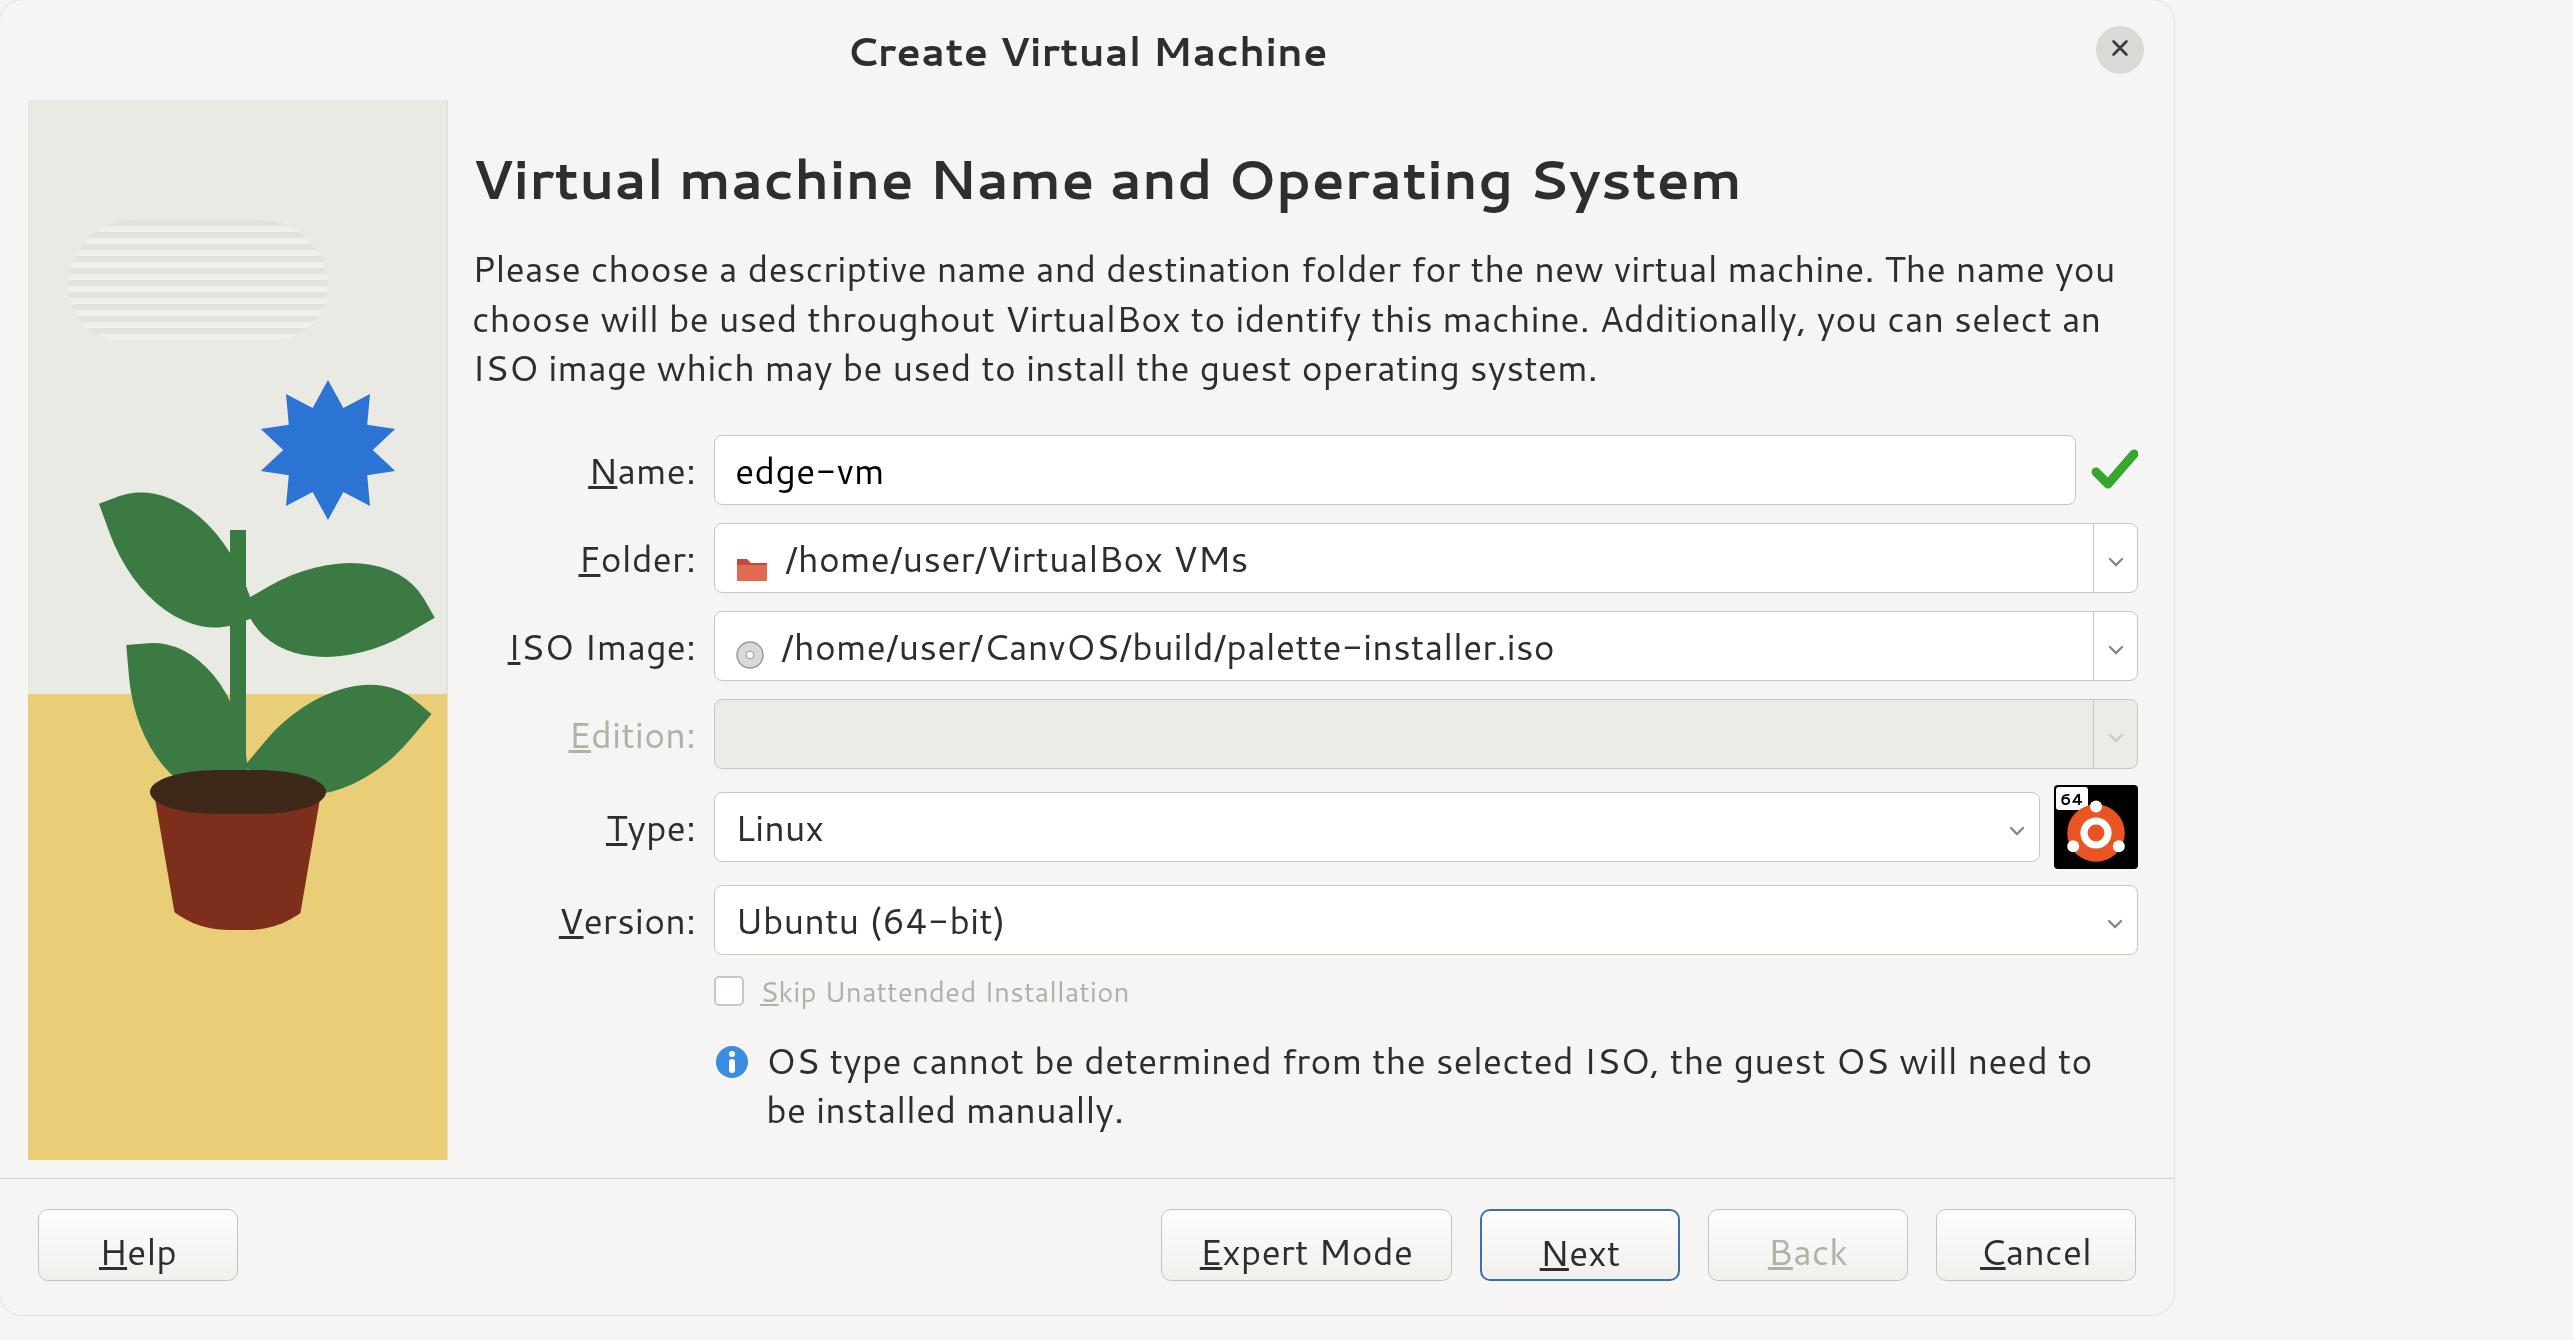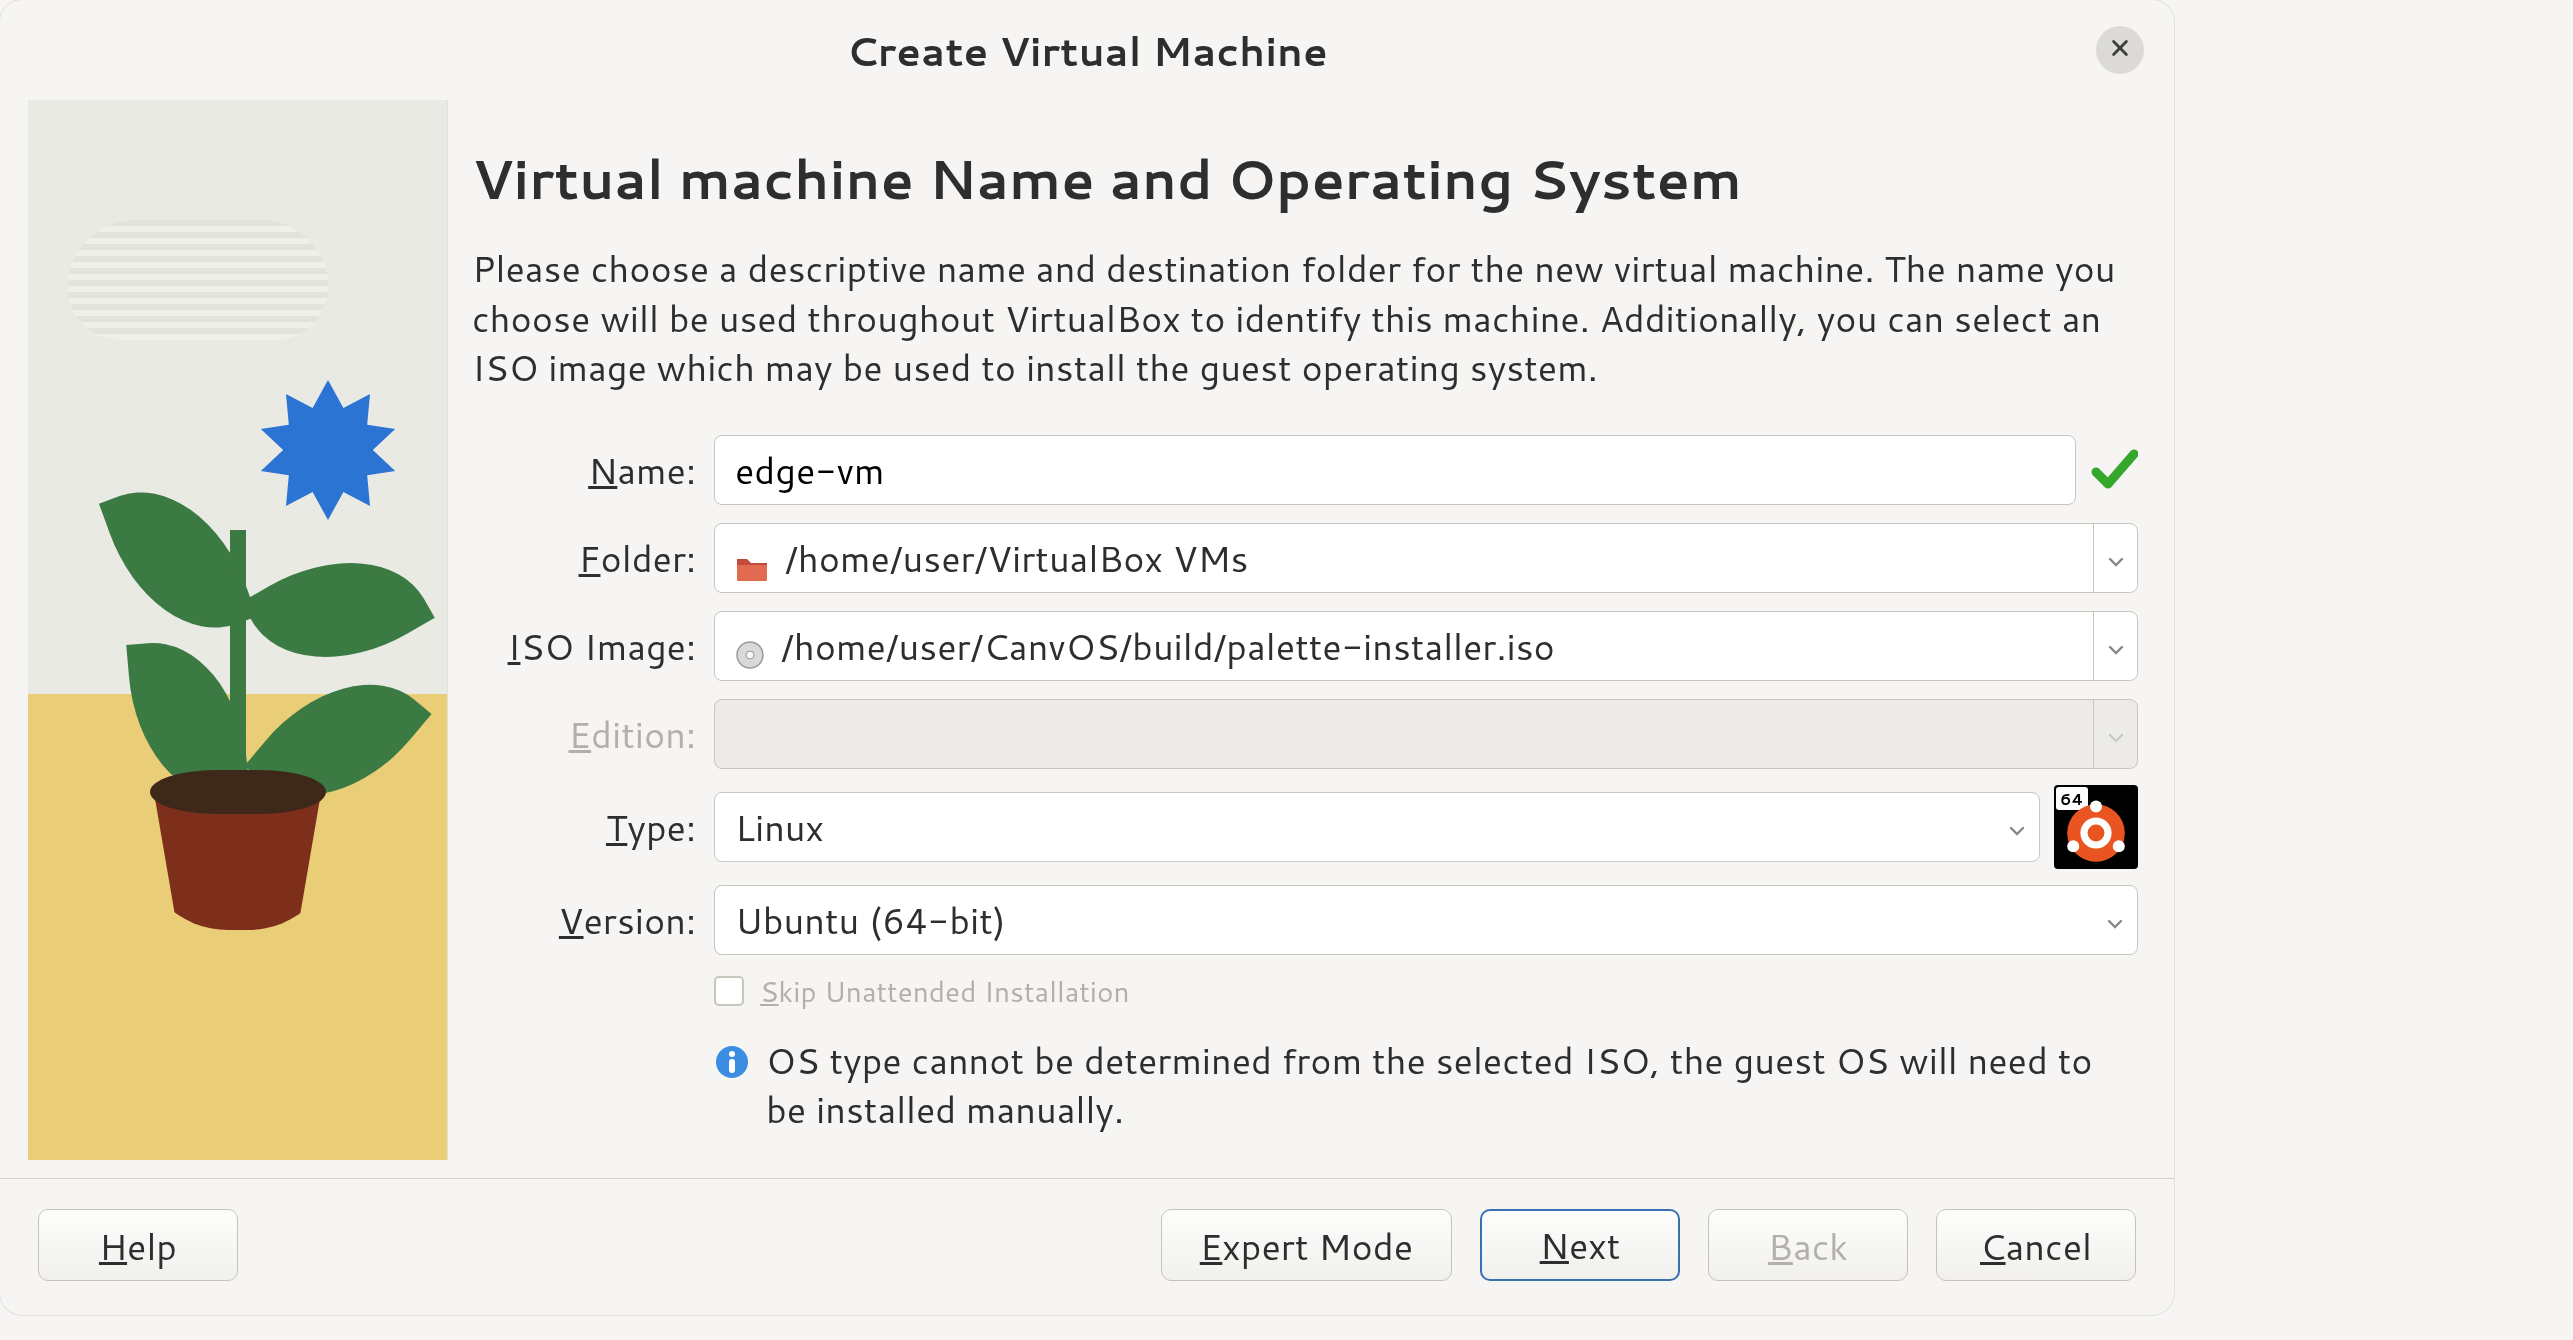--- a/index.html
+++ b/index.html
@@ -175,26 +175,26 @@
   
   .buttonbar {
     border-top:1px solid #d6d3ce;
     padding: 30px 38px 34px;
     display:flex; align-items:center; gap:28px;
   }
   .buttonbar .spacer { flex:1; }
   .btn {
     min-width: 200px;
     height: 72px;
-    padding: 8px 38px;
+    padding: 16px 38px;
     border-radius: 10px;
     border:1px solid #c6c3bd;
     background: linear-gradient(#fdfdfc,#f1f0ed);
     font-size:36px;
-    display:flex; align-items:flex-end; justify-content:center;
+    display:flex; align-items:flex-start; justify-content:center;
     cursor:pointer;
   }
   .btn.primary { border:2px solid #3a6fb0; }
   .btn.disabled { color:#b3b0aa; cursor:default; }
   .btn .ul::first-letter { text-decoration: underline; }
 </style>
 </head>
 <body>
 
 <div class="window">

